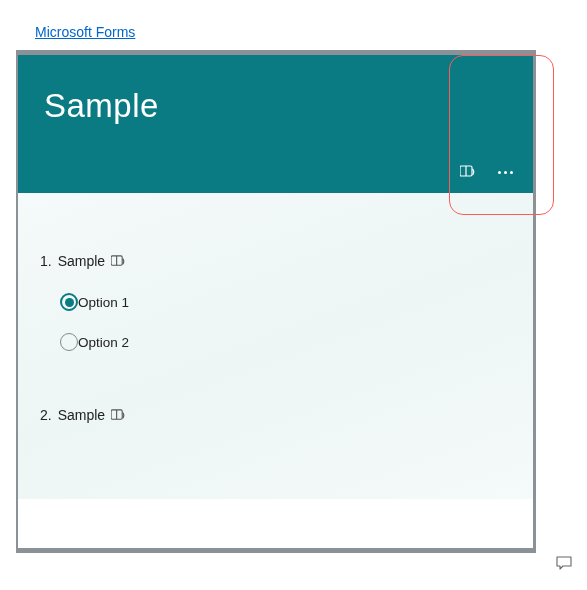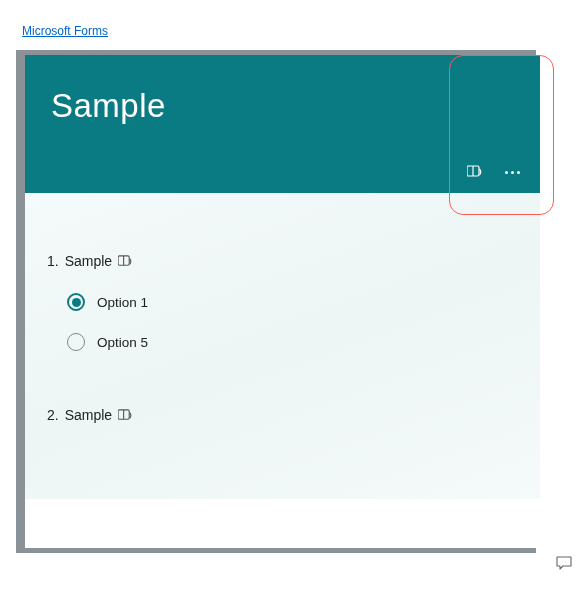--- a/index.html
+++ b/index.html
@@ -7,34 +7,34 @@
       font-family: "Segoe UI", Arial, sans-serif;
       background: #ffffff;
       width: 587px;
       height: 590px;
       position: relative;
       overflow: hidden;
     }
     .top-link {
       position: absolute;
       top: 24px;
-      left: 22px;
-      font-size: 12px;
+      left: 35px;
+      font-size: 14px;
       color: #0066cc;
       text-decoration: underline;
       cursor: pointer;
     }
     .outer-frame {
       position: absolute;
       top: 50px;
       left: 16px;
       width: 520px;
       height: 503px;
       background: #8a9298;
-      padding: 5px 0 5px 9px;
+      padding: 5px 0 5px 2px;
     }
     .scroll-region {
       width: 515px;
       height: 493px;
       overflow-y: scroll;
       overflow-x: hidden;
       background: #fff;
     }
     .scroll-region::-webkit-scrollbar { width: 17px; }
     .scroll-region::-webkit-scrollbar-track { background: #f0f0f0; }
@@ -86,21 +86,20 @@
       gap: 6px;
       font-size: 14px;
       color: #222;
       margin-bottom: 24px;
     }
     .q-immersive { display: inline-flex; cursor: pointer; }
     .options { padding-left: 20px; }
     .option-row {
       display: flex;
       align-items: center;
-      gap: 12px;
       margin-bottom: 22px;
       font-size: 13.5px;
       color: #222;
       cursor: pointer;
     }
     .radio {
       width: 18px; height: 18px;
       border: 1.5px solid #888;
       border-radius: 50%;
       display: inline-flex;
@@ -173,21 +172,21 @@
               </svg>
             </span>
           </div>
           <div class="options">
             <div class="option-row">
               <span class="radio selected"></span>
               <span>Option 1</span>
             </div>
             <div class="option-row">
               <span class="radio"></span>
-              <span>Option 5</span>
+              <span>Option 2</span>
             </div>
           </div>
         </div>
 
         <div class="question-block">
           <div class="q-title-row">
             <span>2.</span>
             <span>Sample</span>
             <span class="q-immersive">
               <svg width="15" height="13" viewBox="0 0 16 14">

